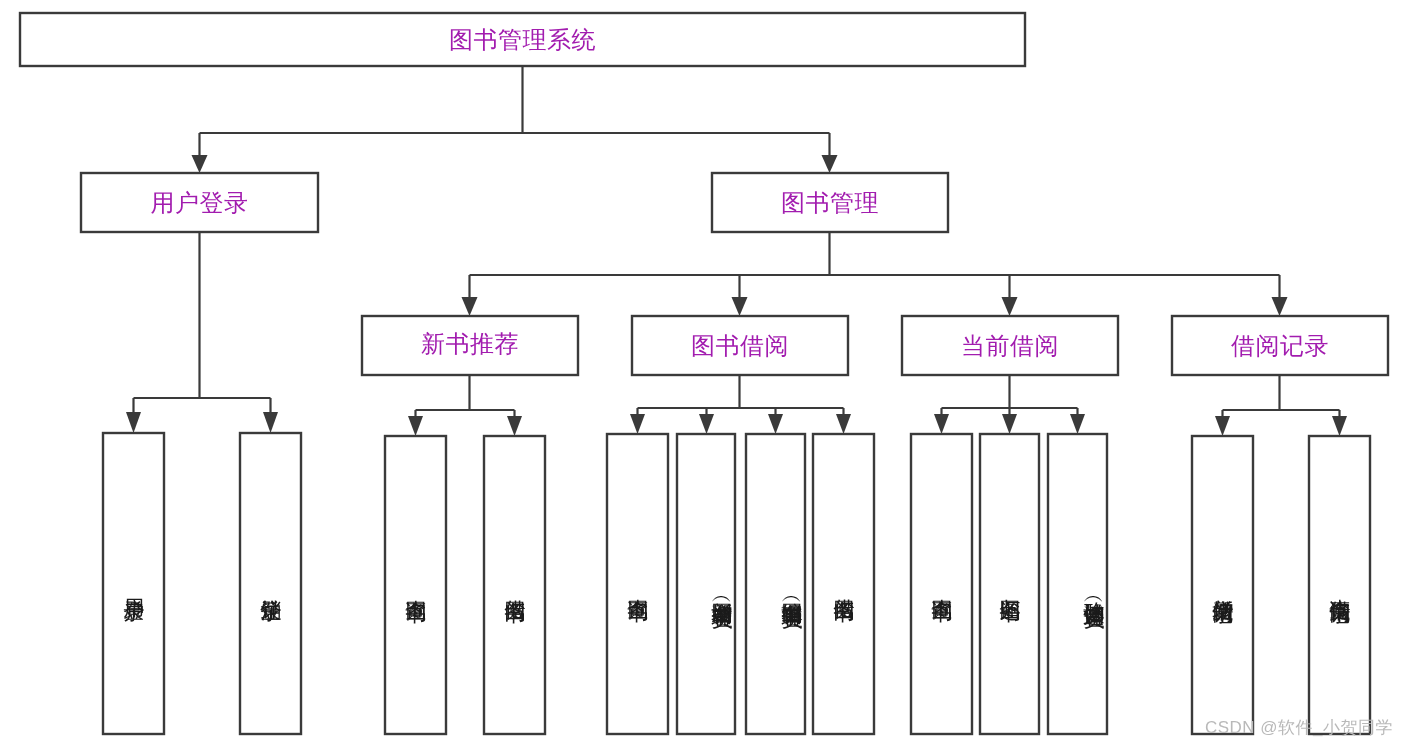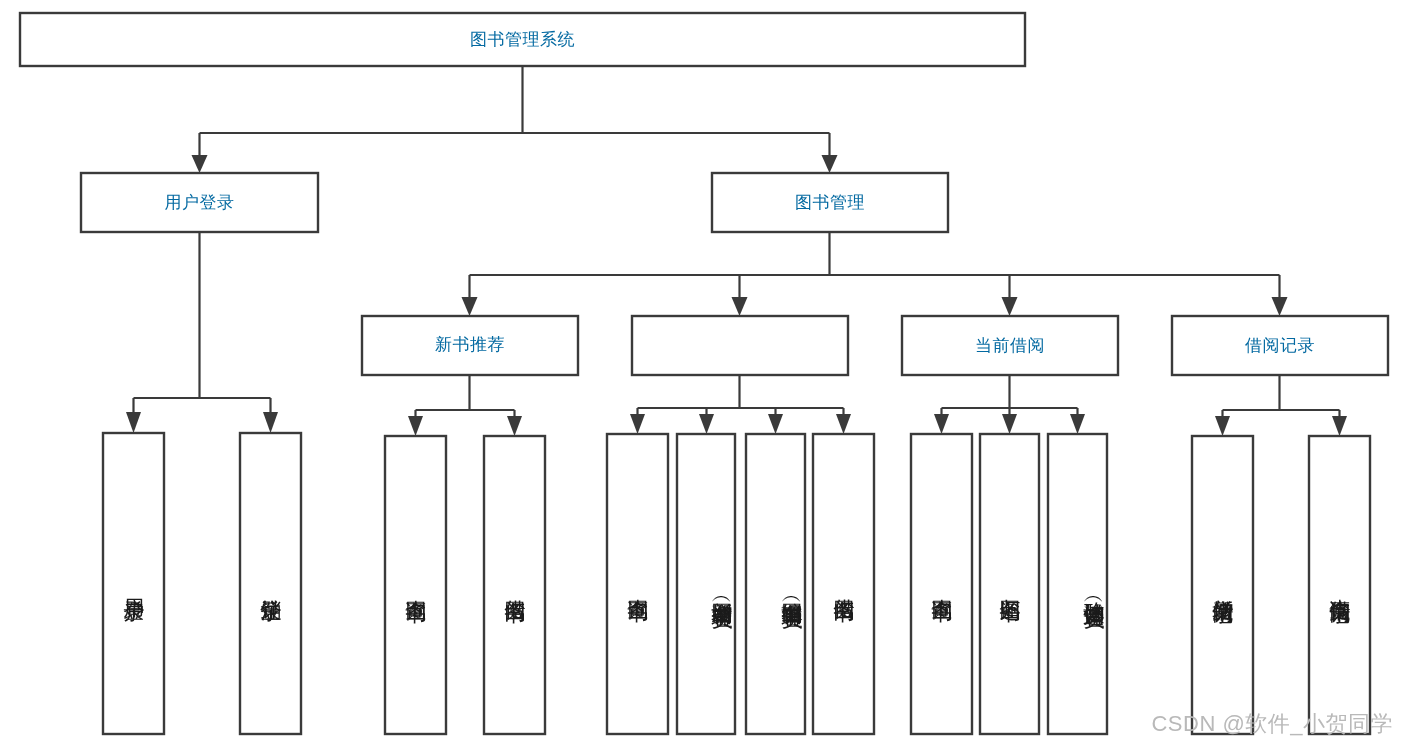--- a/index.html
+++ b/index.html
@@ -41,22 +41,22 @@
   }
   .arrow-head {
     fill: #3a3a3a;
     stroke: none;
   }
   .node-label-h {
     position: absolute;
     display: flex;
     align-items: center;
     justify-content: center;
-    color: #0369a1;
-    font-size: 17px;
+    color: #a21caf;
+    font-size: 24px;
     line-height: 1.15;
     letter-spacing: 0.5px;
     white-space: nowrap;
     font-family: "Liberation Sans", "DejaVu Sans", sans-serif;
   }
   .node-label-v {
     position: absolute;
     display: flex;
     align-items: center;
     justify-content: center;
@@ -66,21 +66,21 @@
     letter-spacing: 1px;
     writing-mode: vertical-rl;
     text-orientation: upright;
     font-family: "Liberation Sans", "DejaVu Sans", sans-serif;
   }
   .watermark {
     position: absolute;
     right: 12px;
     bottom: 8px;
     color: #b9b9b9;
-    font-size: 22px;
+    font-size: 17px;
     letter-spacing: 0.5px;
     white-space: nowrap;
     font-family: "Liberation Sans", "DejaVu Sans", sans-serif;
     pointer-events: none;
   }
 </style>
 </head>
 <body>
 
 <div id="diagram-root">
@@ -174,20 +174,21 @@
     <rect class="node-box" x="1192" y="436" width="61" height="298"></rect>
     <rect class="node-box" x="1309" y="436" width="61" height="298"></rect>
   </svg>
 
   <div class="node-label-h" style="left:20px; top:13px; width:1005px; height:53px;">图书管理系统</div>
 
   <div class="node-label-h" style="left:81px; top:173px; width:237px; height:59px;">用户登录</div>
   <div class="node-label-h" style="left:712px; top:173px; width:236px; height:59px;border-radius:16px;">图书管理</div>
 
   <div class="node-label-h" style="left:362px; top:316px; width:216px; height:59px;font-family:Liberation Mono, monospace;">新书推荐</div>
+  <div class="node-label-h" style="left:632px; top:316px; width:216px; height:59px;">图书借阅</div>
   <div class="node-label-h" style="left:1172px; top:316px; width:216px; height:59px;">借阅记录</div>
   <div class="node-label-h" style="left:902px; top:316px; width:216px; height:59px;">当前借阅</div>
 
   <div class="node-label-v" style="left:103px; top:433px; width:61px; height:301px;">用户登录</div>
   <div class="node-label-v" style="left:240px; top:433px; width:61px; height:301px;">注销登录</div>
 
   <div class="node-label-v" style="left:385px; top:436px; width:61px; height:298px;">查询图书</div>
   <div class="node-label-v" style="left:484px; top:436px; width:61px; height:298px;">借阅图书</div>
 
   <div class="node-label-v" style="left:607px; top:434px; width:61px; height:300px;">查询图书</div>

